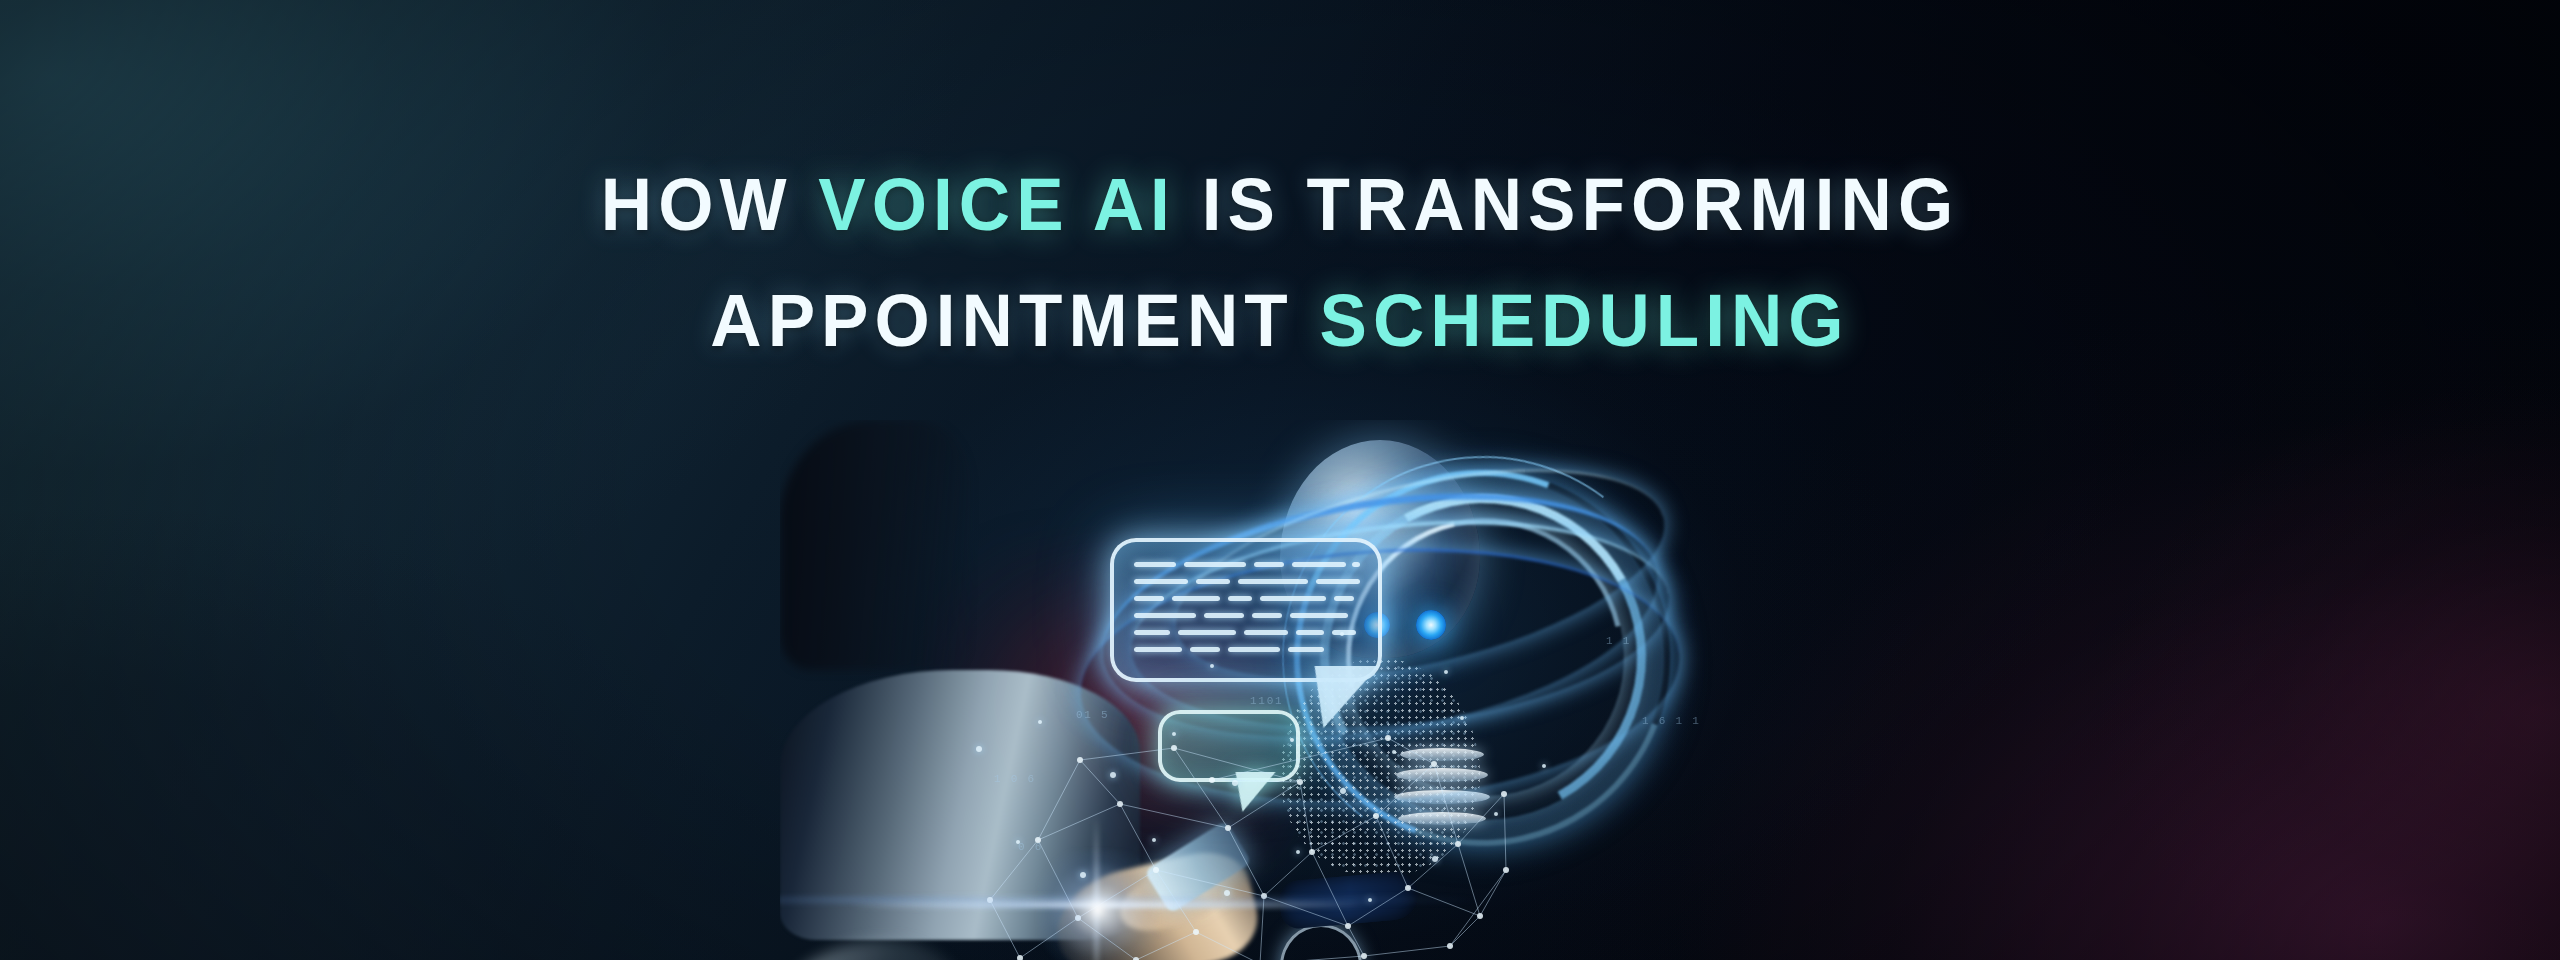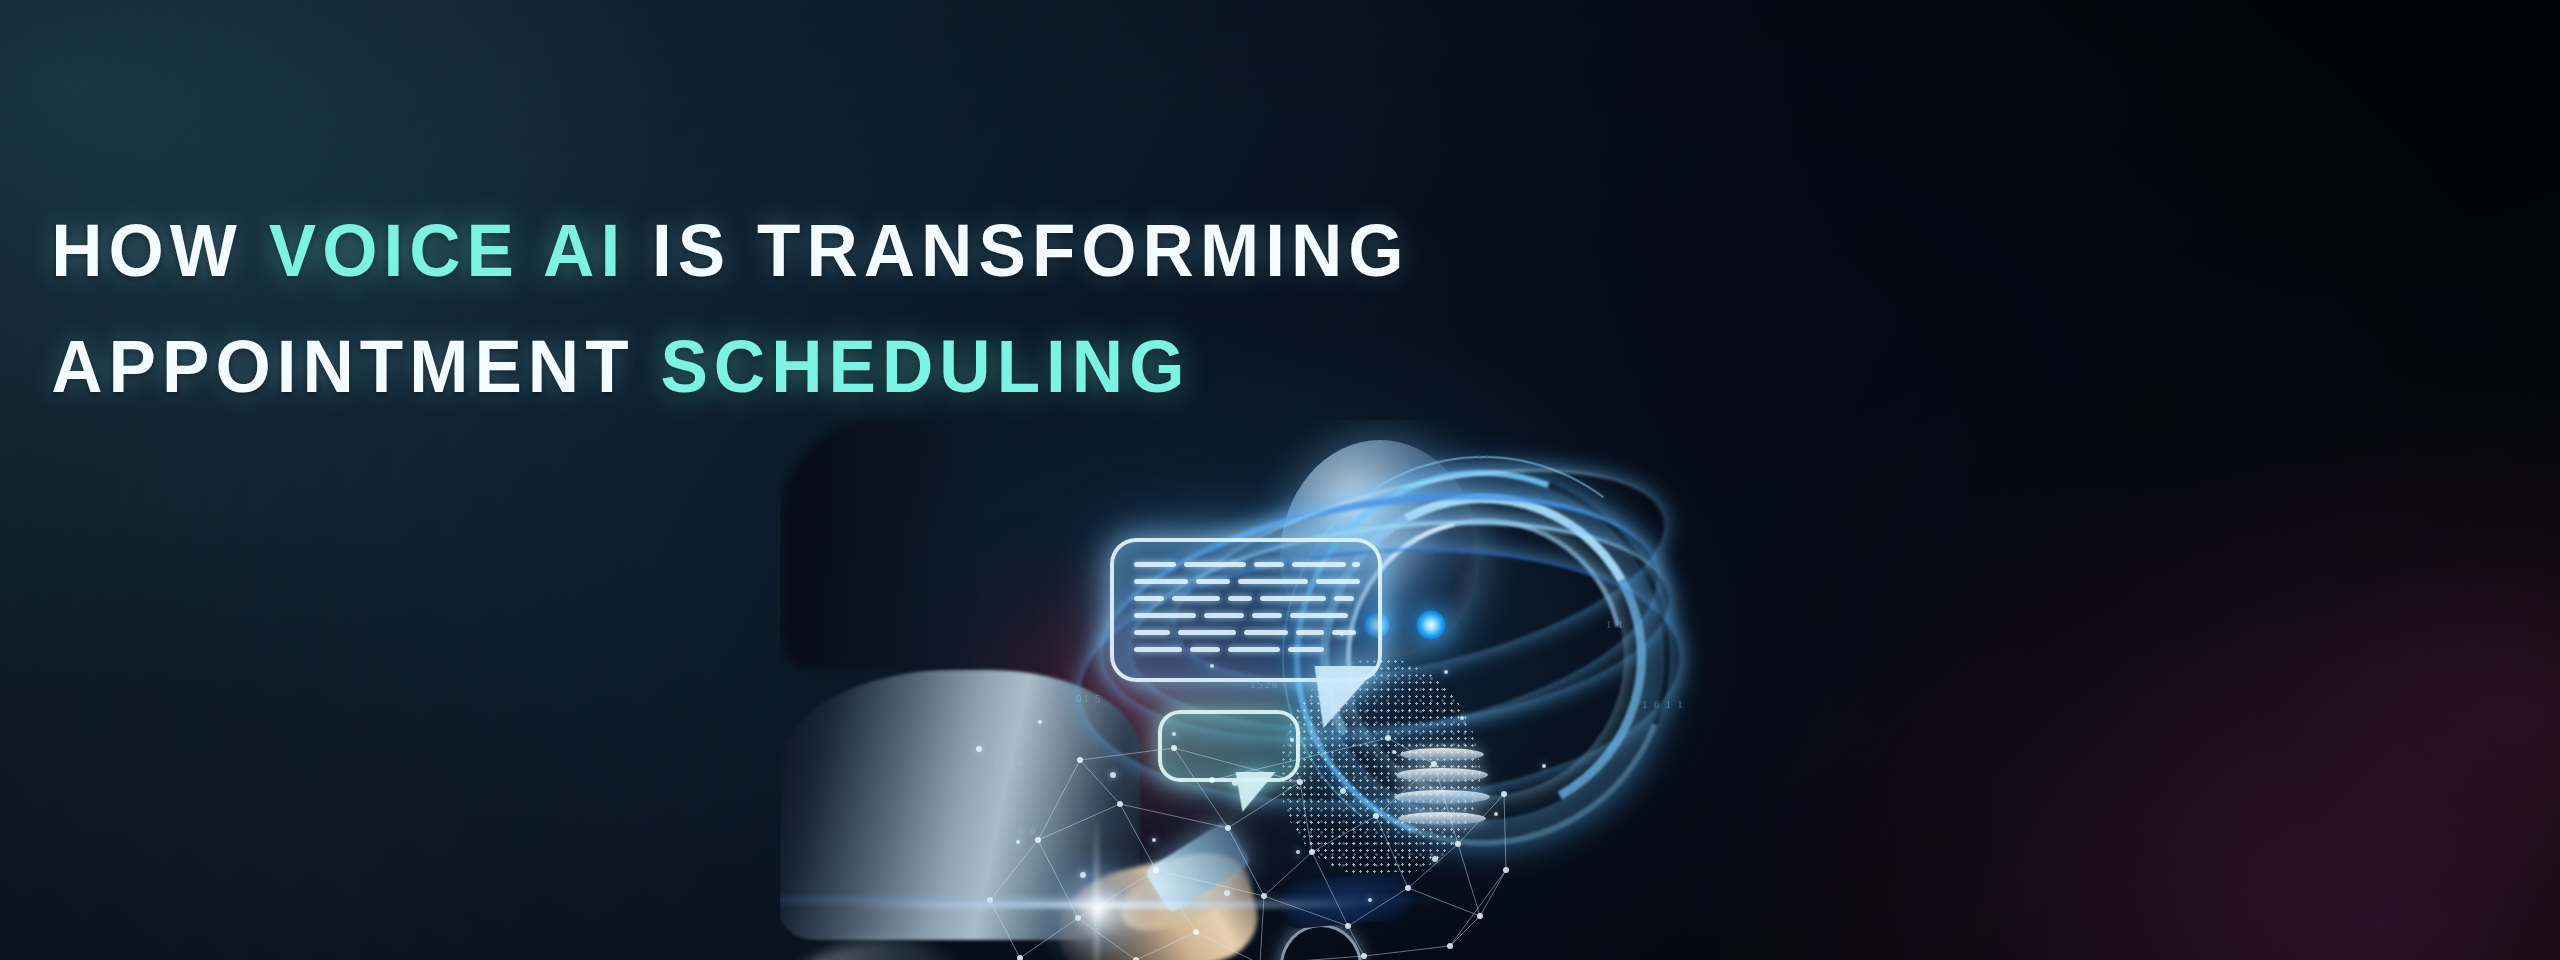--- a/index.html
+++ b/index.html
@@ -86,22 +86,23 @@
     background:radial-gradient(ellipse 1500px 860px at 50% 50%,
       rgba(0,0,0,0) 42%,
       rgba(0,0,0,.20) 72%,
       rgba(0,0,0,.42) 100%);
   }
 
   
   #headline {
     position:absolute;
     left:0; right:0; top:168px;
+    text-align:center;
     z-index:40;
-    -webkit-user-select:none; user-select:none;margin-top:46px;
+    -webkit-user-select:none; user-select:none;
   }
   .headline-line {
     display:block;
     font-family:"Liberation Sans", sans-serif;
     font-weight:700;
     font-size:74px;
     line-height:1.00;
     letter-spacing:.085em;
     text-transform:uppercase;
     white-space:nowrap;
@@ -385,25 +386,25 @@
   
   #beam {
     left:-120px; top:478px; width:820px; height:4px;
     background:linear-gradient(90deg, rgba(60,110,190,0), rgba(110,160,225,.45) 28%, rgba(180,210,250,.62) 52%, rgba(90,140,210,.30) 78%, rgba(50,90,170,0));
     filter:blur(3px);
   }
 
   
   .hud {
     position:absolute;
-    font-family:Liberation Serif, serif;
+    font-family:Liberation Mono, monospace;
     font-size:11px;
     color:rgba(166,206,236,.40);
     letter-spacing:.16em;
-    -webkit-user-select:none; user-select:none;
+    -webkit-user-select:none; user-select:none;margin-top:17px;
   }
   #hud-1 { left:296px; top:272px; }
   #hud-2 { left:214px; top:336px; }
   #hud-3 { left:470px; top:258px; }
   #hud-4 { left:238px; top:404px; }
   #hud-5 { left:826px; top:198px; }
   #hud-6 { left:862px; top:278px; }
 
   
   .pdot {
@@ -583,21 +584,21 @@
         </svg>
     </div>
 
     <div id="beam"></div>
     <div id="flare-streak-h"></div>
     <div id="flare-streak-v"></div>
     <div id="flare-core"></div>
 
     <span class="hud" id="hud-1">01 5</span>
     <span class="hud" id="hud-2">1 0 6</span>
-    <span class="hud" id="hud-3">1528</span>
+    <span class="hud" id="hud-3">1101</span>
     <span class="hud" id="hud-4">0 6</span>
     <span class="hud" id="hud-5">1 1</span>
     <span class="hud" id="hud-6">1 6 1 1</span>
 
     <div id="particles">
         <div class="pdot" style="left: 196px; top: 326px; width: 6px; height: 6px;"></div>
         <div class="pdot" style="left: 258px; top: 300px; width: 4px; height: 4px;"></div>
         <div class="pdot" style="left: 330px; top: 352px; width: 6px; height: 6px;"></div>
         <div class="pdot" style="left: 392px; top: 312px; width: 4px; height: 4px;"></div>
         <div class="pdot" style="left: 452px; top: 360px; width: 6px; height: 6px;"></div>

